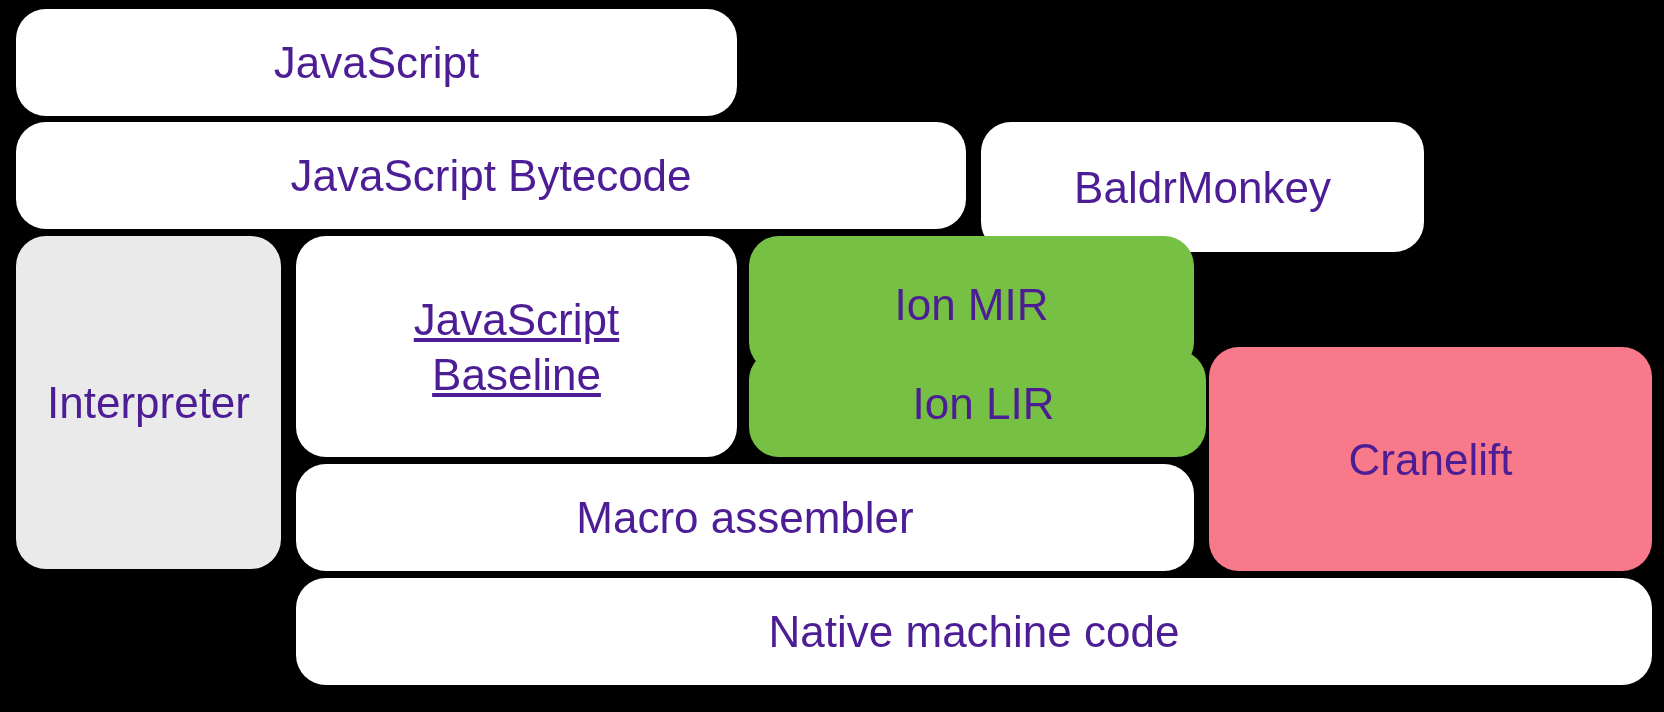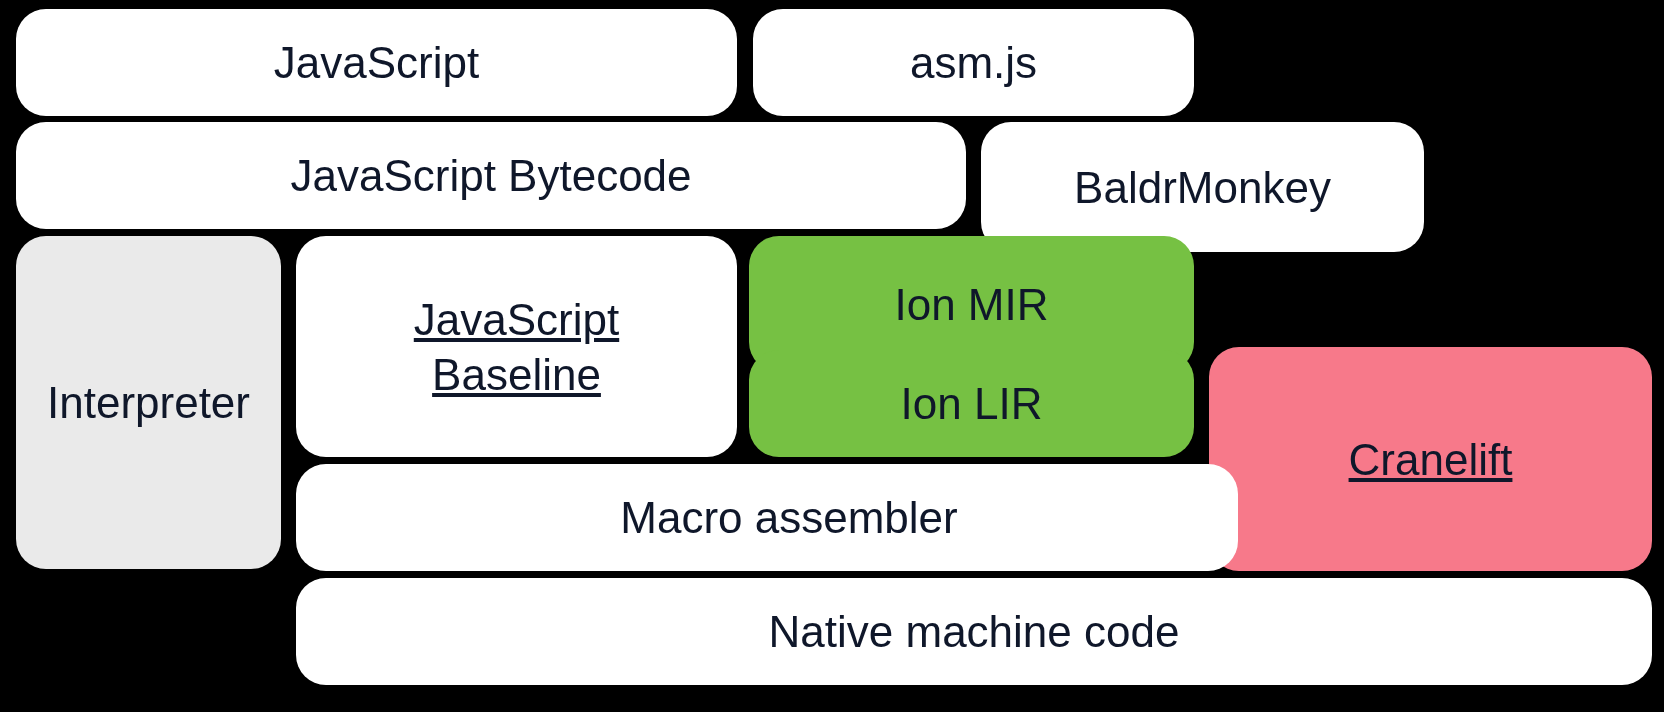--- a/index.html
+++ b/index.html
@@ -16,53 +16,50 @@
   }
   .box {
     position: absolute;
     background: #ffffff;
     border-radius: 30px;
     display: flex;
     align-items: center;
     justify-content: center;
     font-size: 44px;
     line-height: 1.25;
-    color: #0f172a;
+    color: #4c1d95;
     text-align: center;
   }
   .box .label {
     display: block;
   }
   
   #box-javascript   { left: 16px;   top: 9px;   width: 721px;  height: 107px; }
   #box-asmjs        { left: 753px;  top: 9px;   width: 441px;  height: 107px; }
   #box-wasm         { left: 1209px; top: 9px;   width: 443px;  height: 107px; }
   #box-bytecode     { left: 16px;   top: 122px; width: 950px;  height: 107px; }
   #box-baldrmonkey  { left: 981px;  top: 122px; width: 443px;  height: 130px; }
   #box-interpreter  { left: 16px;   top: 236px; width: 265px;  height: 333px; }
   #box-baseline     { left: 296px;  top: 236px; width: 441px;  height: 221px; }
   #box-baseline .label { max-width: 320px; text-decoration: underline; }
   #box-ion-mir      { left: 749px;  top: 236px; width: 445px;  height: 136px; }
-  #box-ion-lir      { left: 749px;  top: 350px; width: 445px;  height: 107px; }
-  #box-cranelift    { left: 1209px; top: 347px; width: 443px;  height: 224px; text-decoration: underline; }
+  #box-ion-lir      { left: 749px;  top: 350px; width: 445px;  height: 107px; padding-left: 12px; }
+  #box-cranelift    { left: 1209px; top: 347px; width: 443px;  height: 224px; }
   #box-macro        { left: 296px;  top: 464px; width: 898px;  height: 107px; }
   #box-native       { left: 296px;  top: 578px; width: 1356px; height: 107px; }
 </style>
 </head>
 <body>
 
 <div class="canvas" style="background: rgb(0, 0, 0);">
 
   <div class="box" id="box-javascript" style="background: rgb(255, 255, 255);">
     <span class="label">JavaScript</span>
   </div>
 
-  <div class="box" id="box-asmjs" style="background: rgb(255, 255, 255);">
-    <span class="label">asm.js</span>
-  </div>
 
 
   <div class="box" id="box-bytecode" style="background: rgb(255, 255, 255);">
     <span class="label">JavaScript Bytecode</span>
   </div>
 
   <div class="box" id="box-baldrmonkey" style="background: rgb(255, 255, 255);">
     <span class="label">BaldrMonkey</span>
   </div>
 
@@ -79,21 +76,21 @@
   </div>
 
   <div class="box" id="box-ion-lir" style="background: rgb(118, 193, 67);">
     <span class="label">Ion LIR</span>
   </div>
 
   <div class="box" id="box-cranelift" style="background: rgb(247, 121, 138);">
     <span class="label">Cranelift</span>
   </div>
 
-  <div class="box" id="box-macro" style="background: rgb(255, 255, 255); padding-left: 44px;">
+  <div class="box" id="box-macro" style="background: rgb(255, 255, 255);">
     <span class="label">Macro assembler</span>
   </div>
 
   <div class="box" id="box-native" style="background: rgb(255, 255, 255);">
     <span class="label">Native machine code</span>
   </div>
 
 </div>
 
 </body></html>

